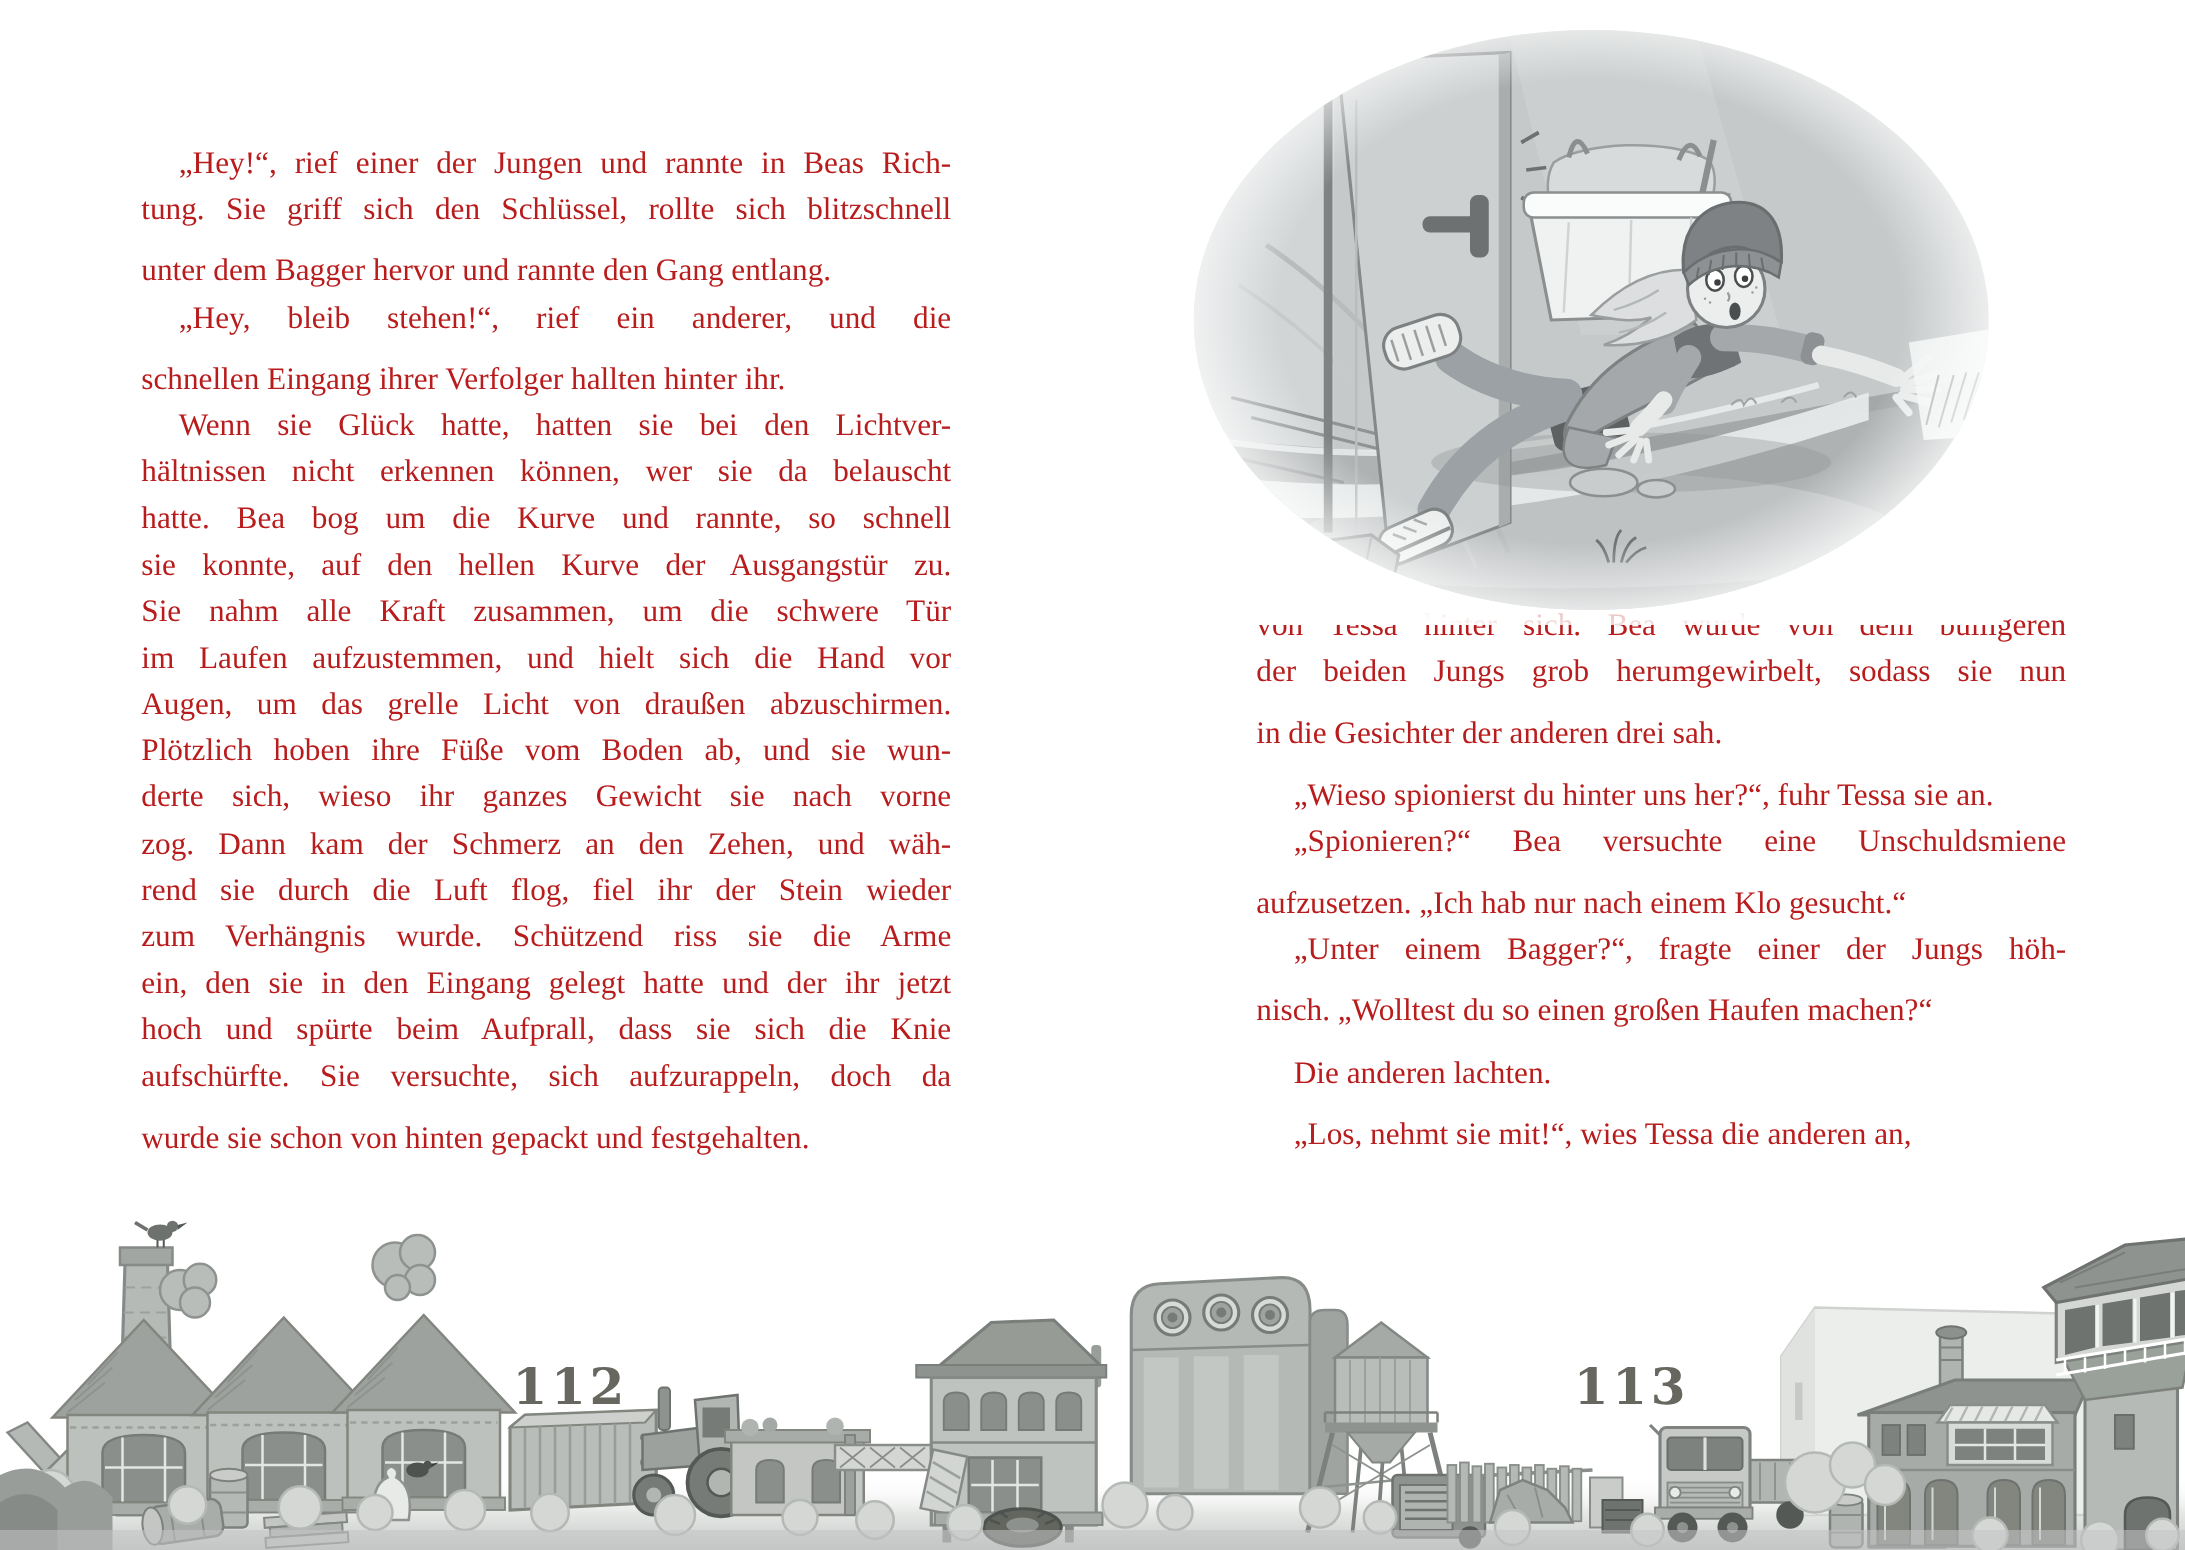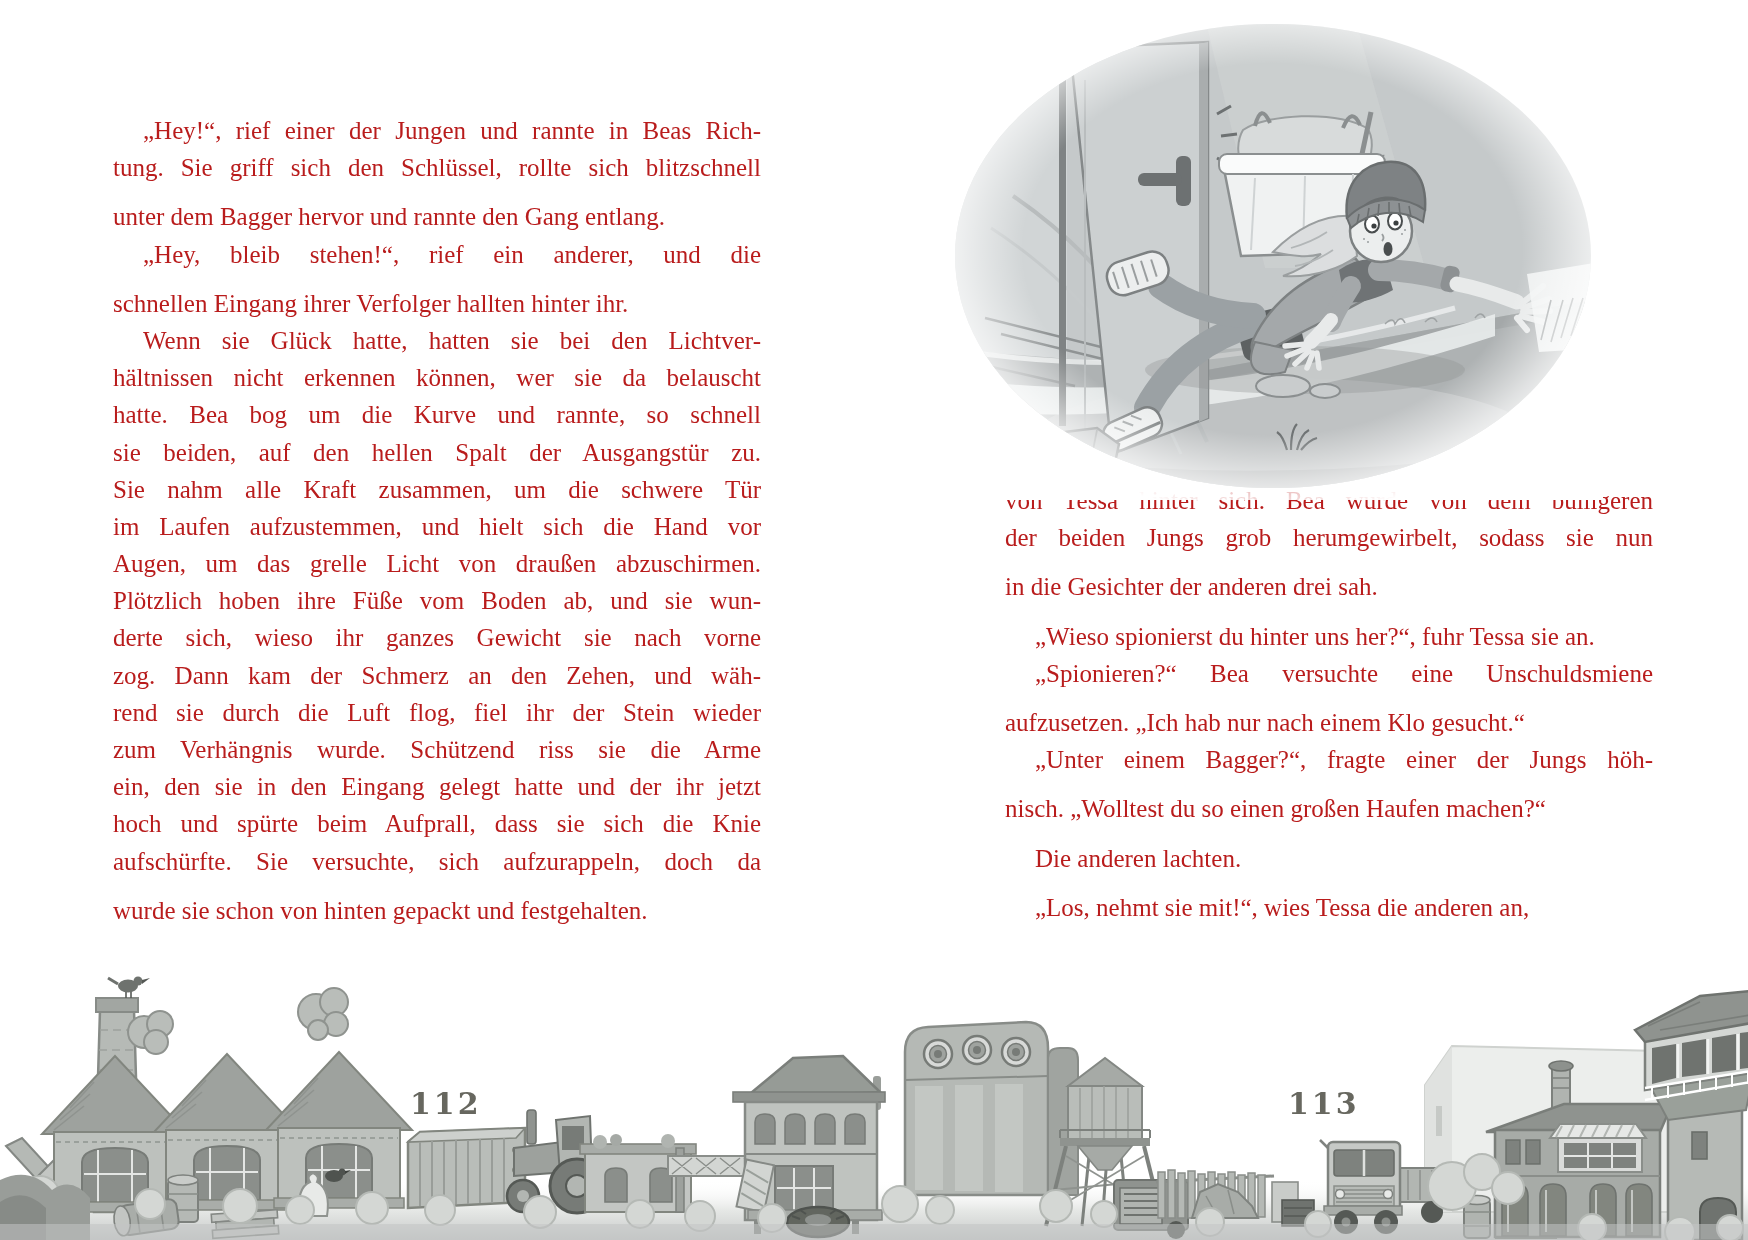--- a/index.html
+++ b/index.html
@@ -5,40 +5,40 @@
   html,body{margin:0;padding:0;}
   body{width:1748px;height:1240px;background:#ffffff;position:relative;overflow:hidden;
        font-family:"Liberation Serif", serif;}
   .text-block{position:absolute;width:648px;color:#b91c1c;font-size:25px;line-height:37.2px;}
   .line{height:37.2px;overflow:hidden;text-align:justify;text-align-last:justify;text-justify:inter-word;}
   .line.last{text-align-last:left;margin-top:12px;}
   .line.ind{text-indent:30px;}
   #left-text{left:113px;top:112px;}
   #right-text{left:1005px;top:482px;}
   .pagenum{position:absolute;font-family:"DejaVu Serif", serif;font-weight:bold;
-           font-size:30px;letter-spacing:3px;color:#67675f;}
+           font-size:40px;letter-spacing:3px;color:#67675f;}
   #pn-left{left:410px;top:1086px;}
-  #pn-right{left:1288px;top:1086px;}
+  #pn-right{left:1259px;top:1086px;}
   #scene-illustration{position:absolute;left:955px;top:18px;}
   #footer-illustration{position:absolute;left:0px;top:880px;}
   svg{display:block;}
 </style>
 </head>
 <body>
 
 <div id="left-text" class="text-block">
     <div class="line ind">„Hey!“, rief einer der Jungen und rannte in Beas Rich-</div>
     <div class="line">tung. Sie griff sich den Schlüssel, rollte sich blitzschnell</div>
     <div class="line last">unter dem Bagger hervor und rannte den Gang entlang.</div>
     <div class="line ind">„Hey, bleib stehen!“, rief ein anderer, und die</div>
     <div class="line last">schnellen Eingang ihrer Verfolger hallten hinter ihr.</div>
     <div class="line ind">Wenn sie Glück hatte, hatten sie bei den Lichtver-</div>
     <div class="line">hältnissen nicht erkennen können, wer sie da belauscht</div>
     <div class="line">hatte. Bea bog um die Kurve und rannte, so schnell</div>
-    <div class="line">sie beiden, auf den hellen Spalt der Ausgangstür zu.</div>
+    <div class="line">sie konnte, auf den hellen Kurve der Ausgangstür zu.</div>
     <div class="line">Sie nahm alle Kraft zusammen, um die schwere Tür</div>
     <div class="line">im Laufen aufzustemmen, und hielt sich die Hand vor</div>
     <div class="line">Augen, um das grelle Licht von draußen abzuschirmen.</div>
     <div class="line">Plötzlich hoben ihre Füße vom Boden ab, und sie wun-</div>
     <div class="line">derte sich, wieso ihr ganzes Gewicht sie nach vorne</div>
     <div class="line">zog. Dann kam der Schmerz an den Zehen, und wäh-</div>
     <div class="line">rend sie durch die Luft flog, fiel ihr der Stein wieder</div>
     <div class="line">zum Verhängnis wurde. Schützend riss sie die Arme</div>
     <div class="line">ein, den sie in den Eingang gelegt hatte und der ihr jetzt</div>
     <div class="line">hoch und spürte beim Aufprall, dass sie sich die Knie</div>

